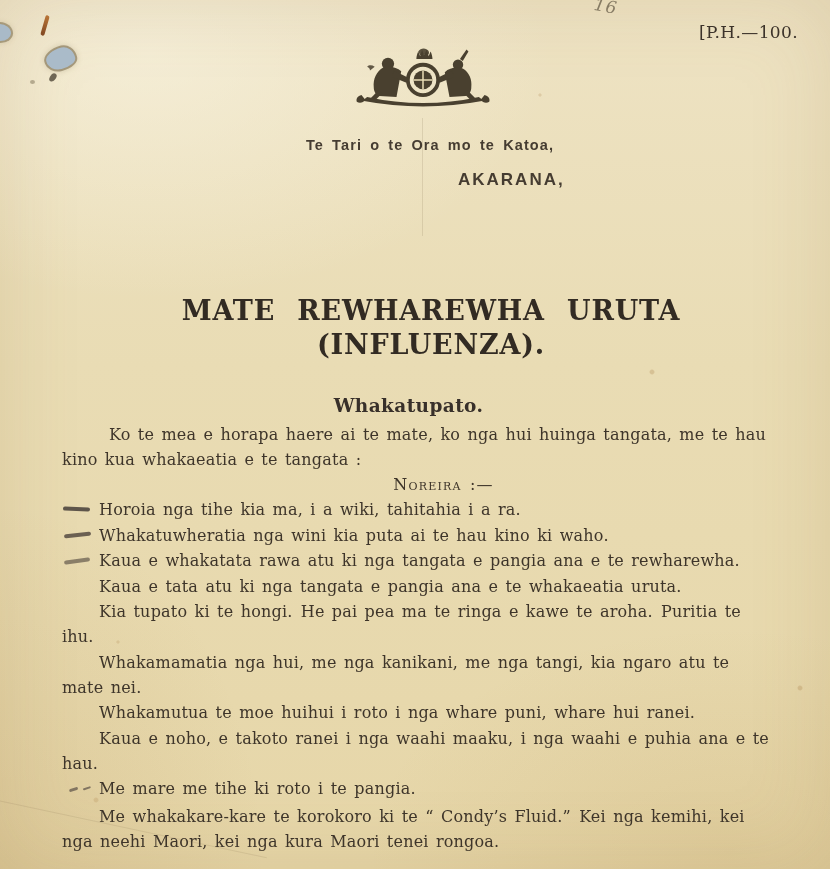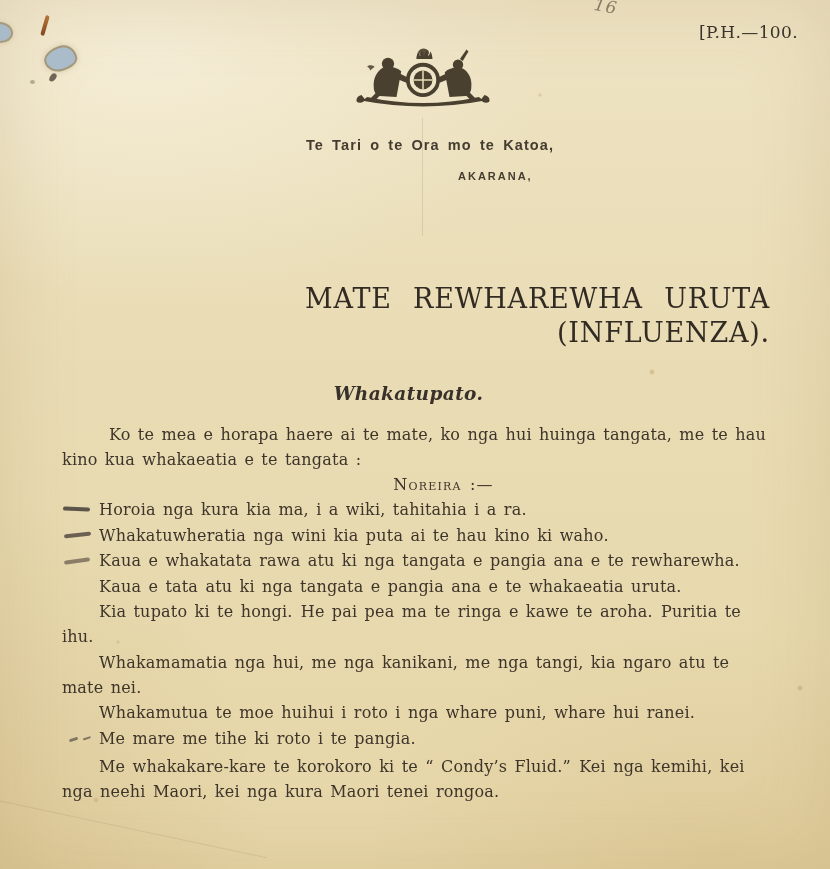--- a/index.html
+++ b/index.html
@@ -36,31 +36,31 @@
   .crease-d{position:absolute;left:-30px;top:826px;width:300px;height:1px;
     background:rgba(120,100,70,.14);transform:rotate(12deg);}
   .handwritten{position:absolute;left:594px;top:-4px;font-style:italic;font-size:17px;
     color:#867b64;transform:rotate(10deg);letter-spacing:1px;}
   .refcode{position:absolute;left:699px;top:22px;font-size:17px;color:#3c332a;letter-spacing:.4px;}
   .crest{position:absolute;left:352px;top:47px;width:142px;height:62px;}
   
   .letterhead{position:absolute;top:137px;left:0;width:860px;text-align:center;
     font-family:"Liberation Sans",sans-serif;font-weight:bold;color:#453c31;}
   .lh-dept{font-size:14.5px;letter-spacing:1.1px;word-spacing:3px;}
-  .lh-place{position:absolute;left:458px;top:33px;font-size:11px;letter-spacing:2px;}
+  .lh-place{position:absolute;left:458px;top:33px;font-size:17px;letter-spacing:2px;}
   
   .content{position:absolute;left:62px;top:282px;width:708px;font-size:16px;
     line-height:25px;letter-spacing:.2px;word-spacing:2px;color:#3e352a;}
-  .doc-title{margin:0 0 0 30px;font-size:27px;line-height:34px;font-weight:normal;text-align:right;
+  .doc-title{margin:12px 0 0 30px;font-size:27px;line-height:34px;font-weight:bold;text-align:center;
     letter-spacing:.8px;word-spacing:12px;color:#322b23;}
-  .doc-subtitle{margin:32px 15px 0 0;text-align:center;font-style:italic;font-weight:bold;
+  .doc-subtitle{margin:32px 15px 0 0;text-align:center;font-weight:bold;
     font-size:18.5px;line-height:24px;letter-spacing:.4px;color:#38302.8px;color:#38302a;}
   .para{margin:0;}
   .para-0{margin-top:11px;}
-  .para-1{margin-top:16px;text-indent:47px;}
+  .para-1{margin-top:4px;text-indent:47px;}
   .list-heading{margin:0;text-indent:55px;font-variant:small-caps;letter-spacing:1.2px;text-align:center;}
   .item{position:relative;margin:0 0 .5px 0;text-indent:37px;}
   .item-9{margin-top:3px;margin-bottom:3px;}
   
   .pencil{position:absolute;display:block;background:#6b6052;border-radius:2px;}
   .pm-0{left:1px;top:10px;width:27px;height:4px;transform:rotate(2deg);background:#5e554a;}
   .pm-1{left:2px;top:10px;width:27px;height:3.5px;transform:rotate(-6deg);}
   .pm-2{left:2px;top:11px;width:26px;height:3.5px;transform:rotate(-8deg);opacity:.75;}
   .pm-small{left:7px;top:12px;width:9px;height:2.5px;transform:rotate(-18deg);opacity:.8;
     box-shadow:13px 3px 0 -.5px #6b6052;}
@@ -120,21 +120,21 @@
   <div class="content">
     <h1 class="doc-title">MATE REWHAREWHA URUTA (INFLUENZA).</h1>
     <div class="doc-subtitle">Whakatupato.</div>
 
     <p class="para para-1">Ko te mea e horapa haere ai te mate, ko nga hui huinga tangata, me te hau kino kua whakaeatia e te tangata :</p>
 
     <div class="list-heading">Noreira :—</div>
 
     <div class="item">
       <span class="pencil pm-0"></span>
-      <span>Horoia nga kura kia ma, i a wiki, tahitahia i a ra.</span>
+      <span>Horoia nga tihe kia ma, i a wiki, tahitahia i a ra.</span>
     </div>
     <div class="item">
       <span class="pencil pm-1"></span>
       <span>Whakatuwheratia nga wini kia puta ai te hau kino ki waho.</span>
     </div>
     <div class="item">
       <span class="pencil pm-2"></span>
       <span>Kaua e whakatata rawa atu ki nga tangata e pangia ana e te rewharewha.</span>
     </div>
     <div class="item">
@@ -143,20 +143,23 @@
     <div class="item">
       <span>Kia tupato ki te hongi. He pai pea ma te ringa e kawe te aroha. Puritia te ihu.</span>
     </div>
     <div class="item">
       <span>Whakamamatia nga hui, me nga kanikani, me nga tangi, kia ngaro atu te mate nei.</span>
     </div>
     <div class="item">
       <span>Whakamutua te moe huihui i roto i nga whare puni, whare hui ranei.</span>
     </div>
     <div class="item">
+      <span>Kaua e noho, e takoto ranei i nga waahi maaku, i nga waahi e puhia ana e te hau.</span>
+    </div>
+    <div class="item">
       <span class="pencil pm-small"></span>
       <span>Me mare me tihe ki roto i te pangia.</span>
     </div>
     <div class="item item-9">
       <span>Me whakakare-kare te korokoro ki te “ Condy’s Fluid.” Kei nga kemihi, kei nga neehi Maori, kei nga kura Maori tenei rongoa.</span>
     </div>
 
   </div>
 
 </div>

